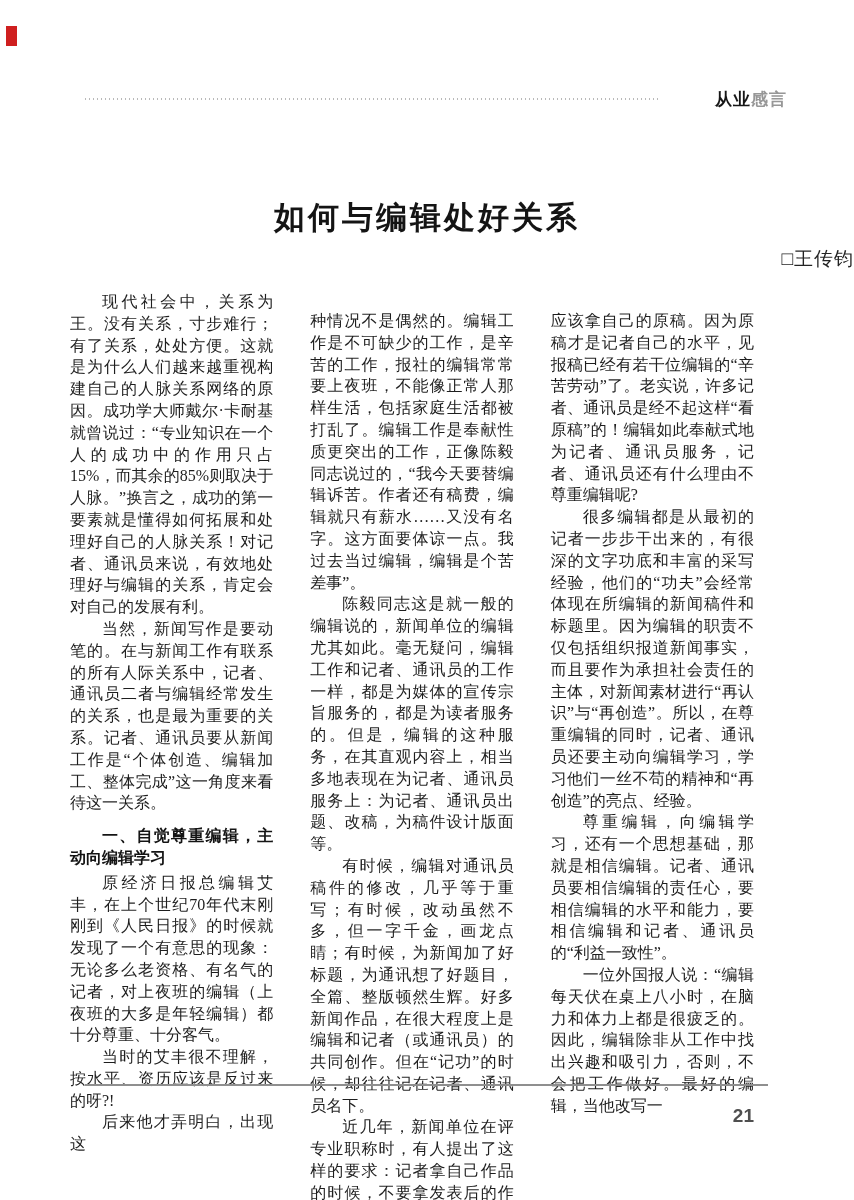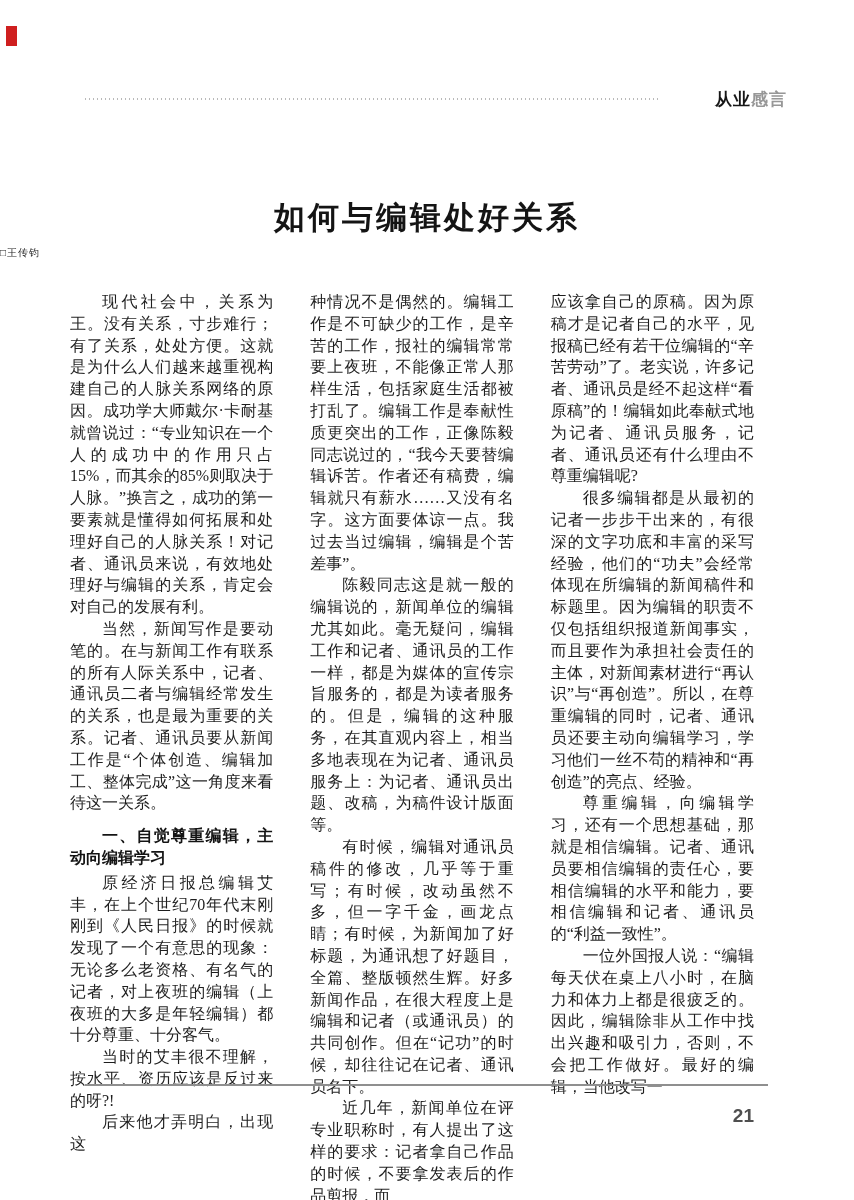--- a/index.html
+++ b/index.html
@@ -62,22 +62,22 @@
     font-size: 31px;
     font-weight: bold;
     letter-spacing: 3px;
     color: #141414;
   }
   .author {
     position: absolute;
     top: 246px;
     left: 0;
     width: 854px;
-    text-align: left;
-    font-size: 10px;
+    text-align: right;
+    font-size: 19px;
     color: #232323;
     letter-spacing: 1px;
   }
 
   .columns {
     position: absolute;
     left: 70px;
     top: 291px;
     width: 684px;
     display: flex;
@@ -85,21 +85,21 @@
   }
   .col {
     width: 215px;
     font-size: 16px;
     line-height: 21.8px;
     text-align: justify;
     color: #1e1e1e;
   }
   .col p { margin: 0; }
   .col p.indent   { text-indent: 2em; }
-  .col p.continue { text-indent: 0; }
+  .col p.continue { text-indent: 0; margin-top: 19px; }
   .col p.heading  {
     text-indent: 2em;
     font-weight: bold;
     margin-top: 11px;
     margin-bottom: 3px;
     color: #141414;
   }
 
   .footer-rule {
     position: absolute;

